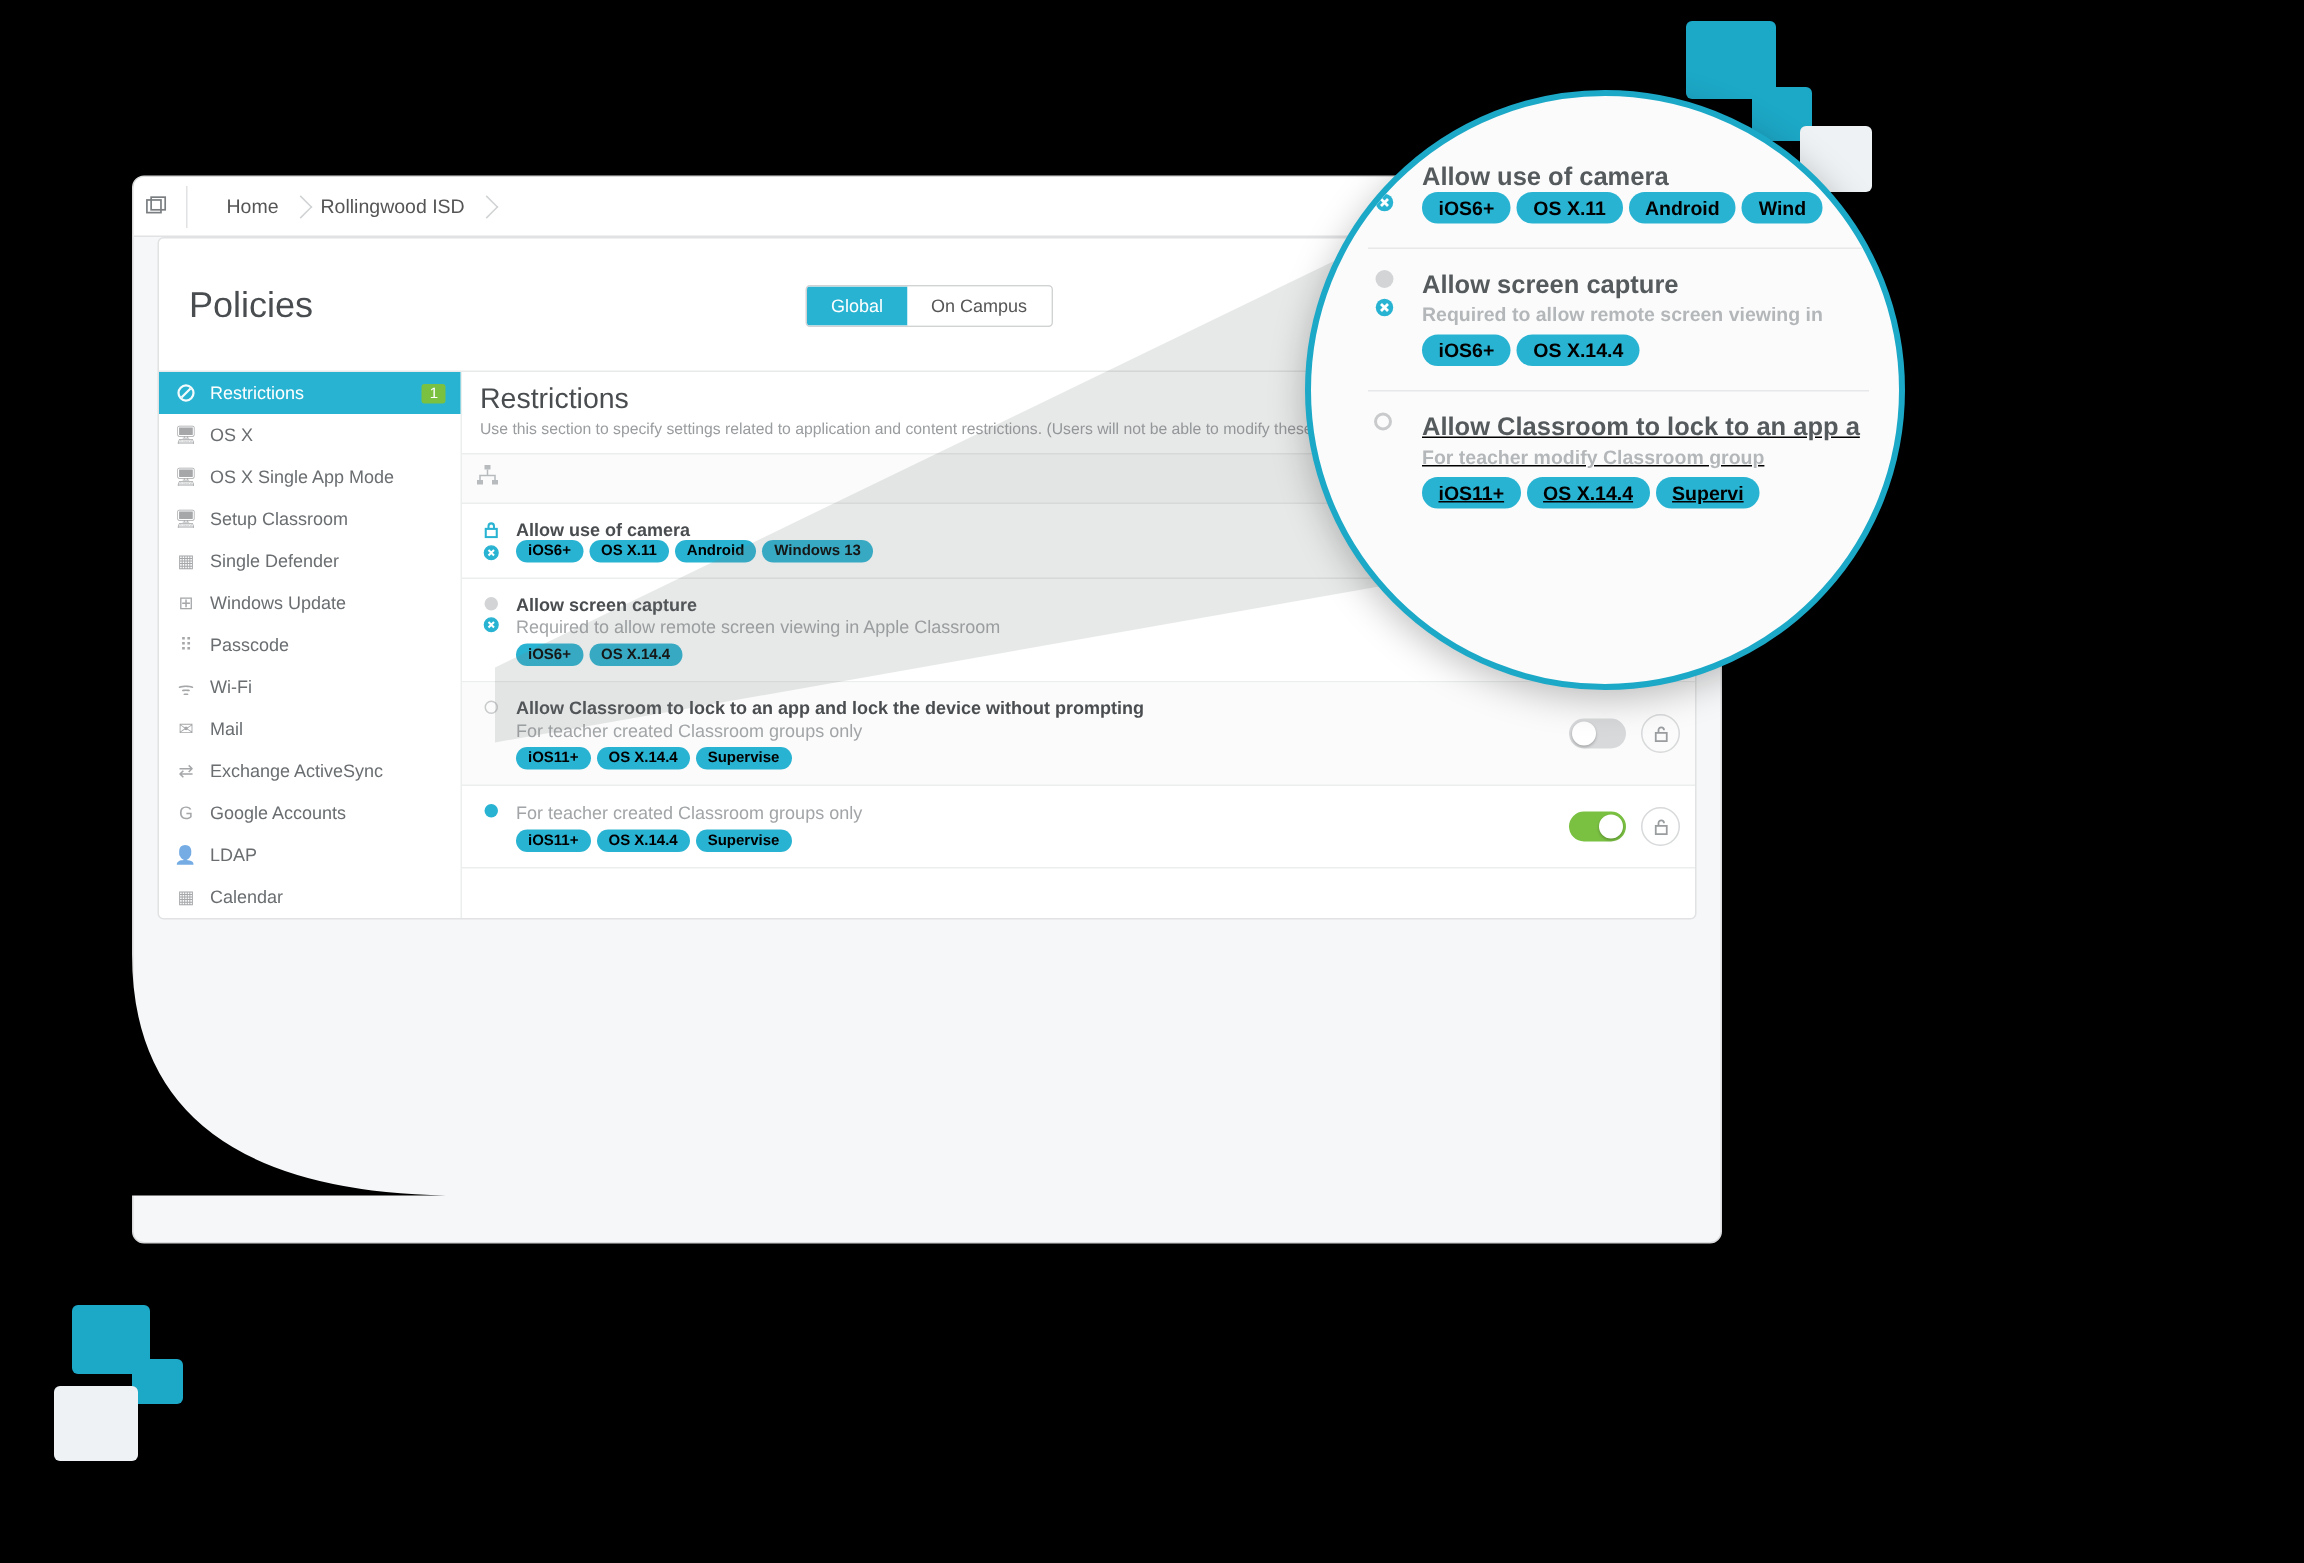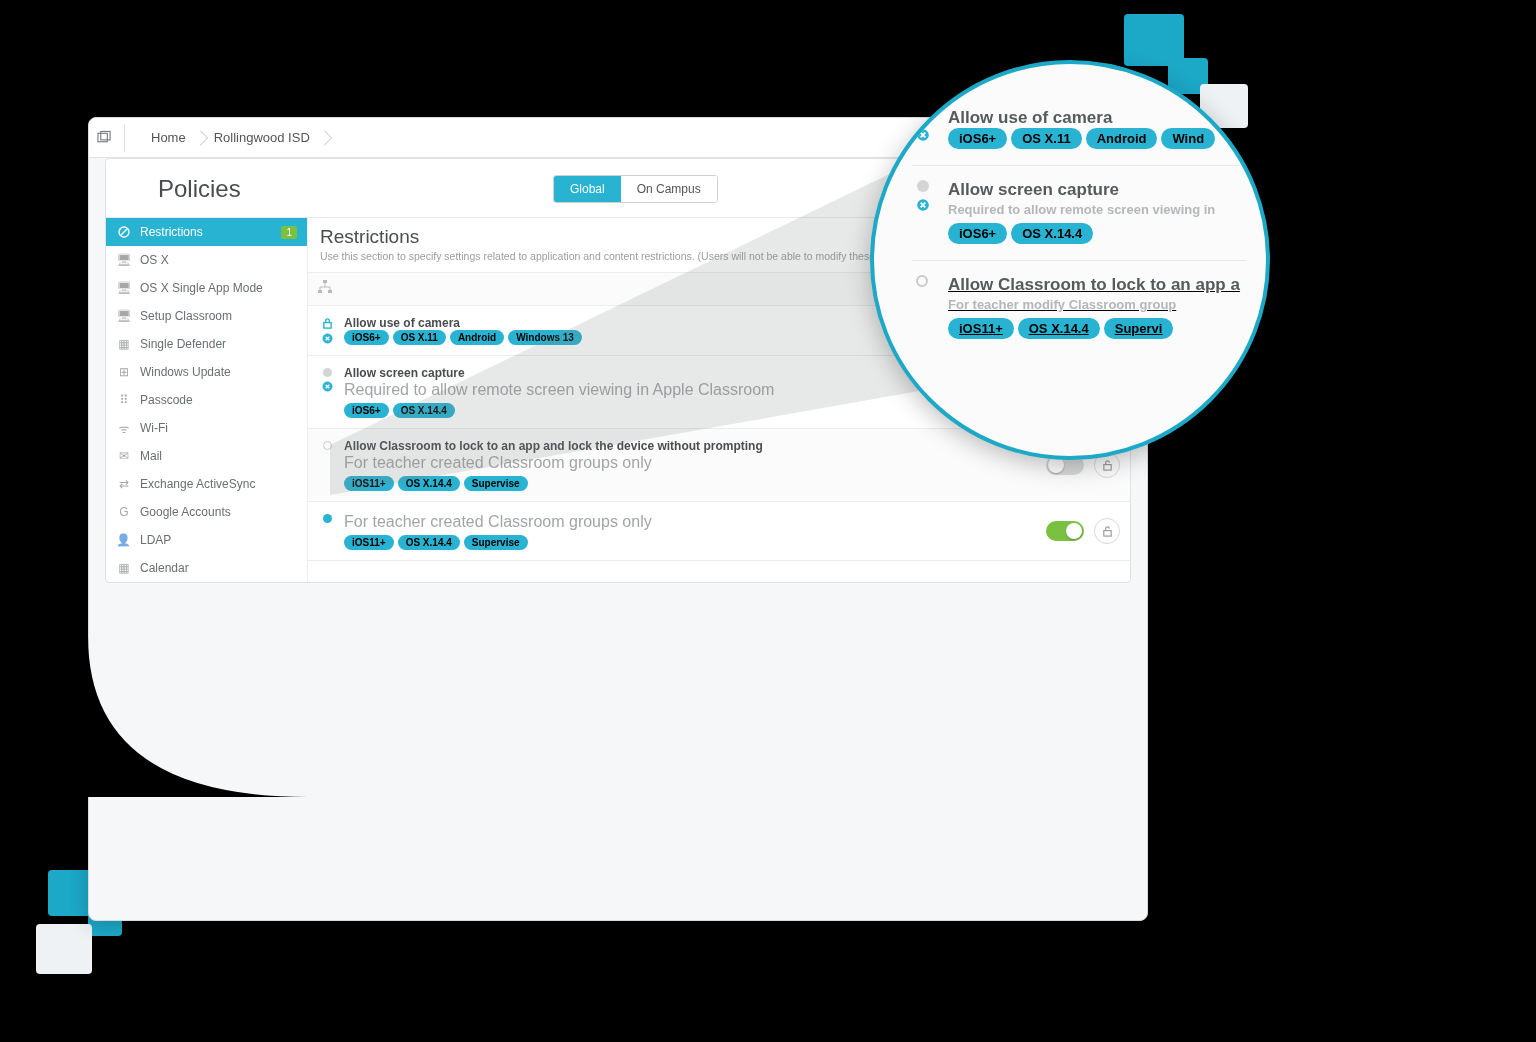--- a/index.html
+++ b/index.html
@@ -14,21 +14,21 @@
 
   
   .deco { position: absolute; border-radius: 4px; }
   .deco-blue { background: #1ca8c7; }
   .deco-white { background: #eef2f4; }
 
   
   .window {
     position: absolute;
     left: 88px; top: 117px;
-    width: 1060px; height: 804px;
+    width: 1060px; height: 712px;
     background: #f6f7f8;
     border: 1px solid #d9dadb;
     border-radius: 8px;
     overflow: hidden;
     box-shadow: 0 4px 20px rgba(0,0,0,0.2);
   }
 
   .topbar {
     height: 40px;
     background: #fff;
@@ -79,23 +79,23 @@
     border: 1px solid #e1e2e3;
     border-radius: 4px;
     overflow: hidden;
   }
   .panel-head {
     padding: 16px 20px 14px 20px;
     border-bottom: 1px solid #e8e9ea;
     display: flex;
     align-items: center;
   }
-  .panel-head h2 { font-size: 24px; font-weight: 400; color: #4a4d50; margin-left: 32px; }
+  .panel-head h2 { font-size: 24px; font-weight: 400; color: #4a4d50; }
   .segmented {
-    margin: 0 auto;
+    margin: 15px auto;
     display: flex;
     border: 1px solid #d0d2d3;
     border-radius: 3px;
     overflow: hidden;
     font-size: 12px;
     transform: translateX(-40px);
   }
   .segmented div { padding: 6px 16px; cursor: pointer; color: #555; background: #fff; }
   .segmented .active { background: #29b3d2; color: #fff; }
 
@@ -151,21 +151,21 @@
   .row.alt { background: #fbfbfb; }
   .row .indi { width: 18px; display: flex; flex-direction: column; align-items: center; gap: 4px; padding-top: 2px;}
   .indi .dot { width: 9px; height: 9px; border-radius: 50%; }
   .indi .dot.blue { background: #29b3d2; }
   .indi .dot.grey { background: #d2d4d5; }
   .indi .dot.hollow { border: 1.5px solid #c8cacb; background: transparent; }
   .indi svg { stroke:#29b3d2; }
 
   .row .body { flex: 1; }
   .row .ttl { font-size: 12px; font-weight: 600; color: #4a4d50; }
-  .row .sub { font-size: 16px; color: #a2a5a7; margin: 1px 0 4px 0; }
+  .row .sub { font-size: 12px; color: #a2a5a7; margin: 1px 0 4px 0; }
   .tags { display: flex; gap: 4px; flex-wrap: wrap; }
   .tag {
     background: #29b3d2;
     color: #000000;
     font-size: 10px;
     font-weight: 600;
     padding: 2px 8px;
     border-radius: 9px;
   }
   .row .controls { display: flex; align-items: center; gap: 10px; }

